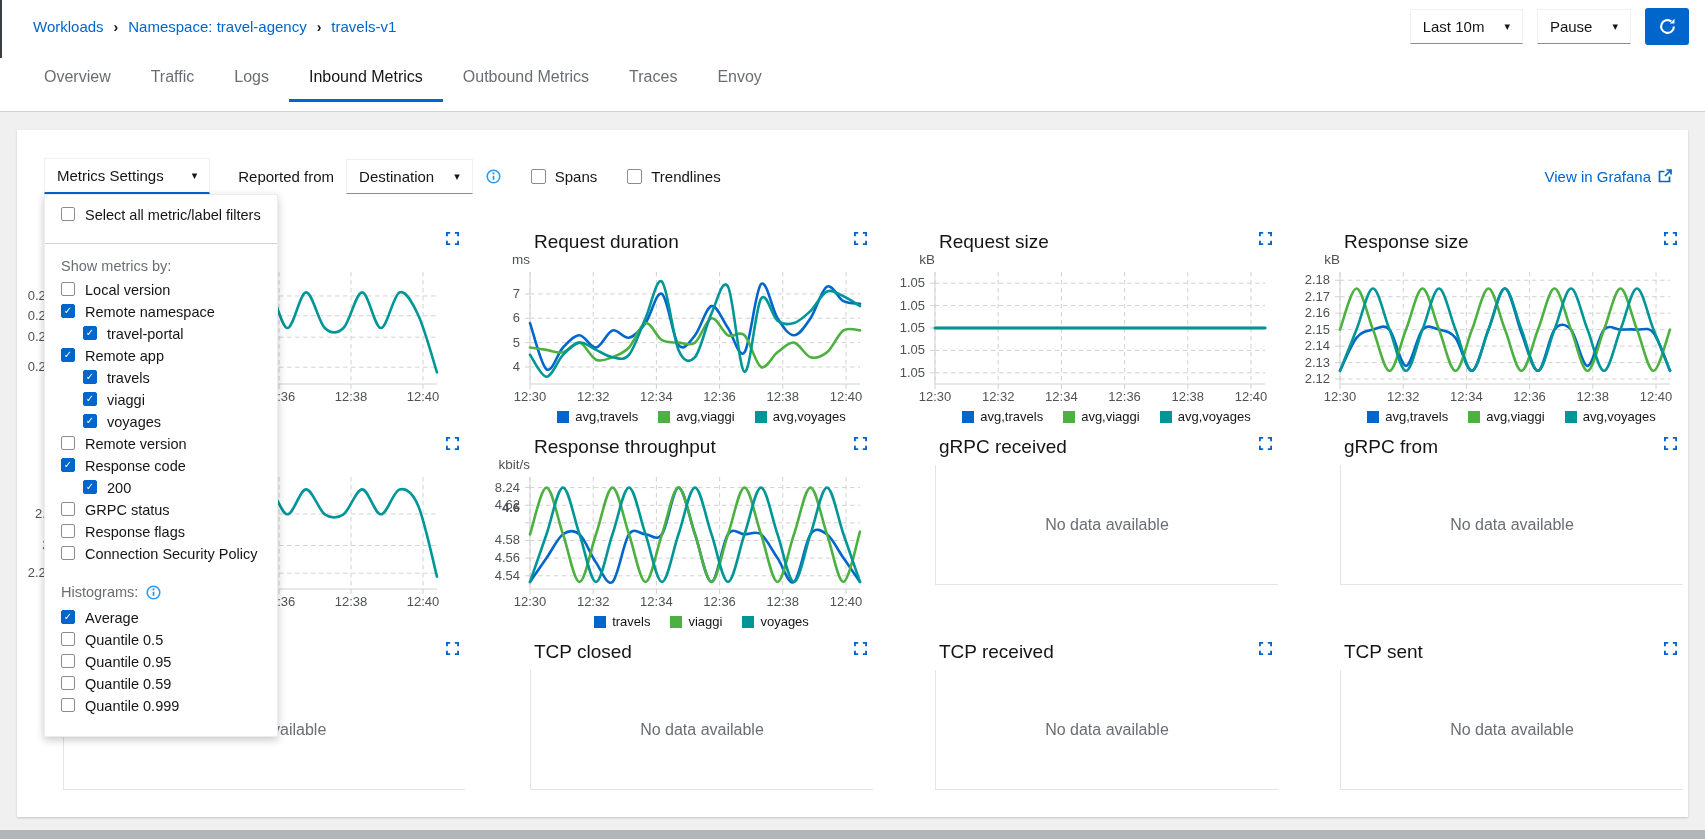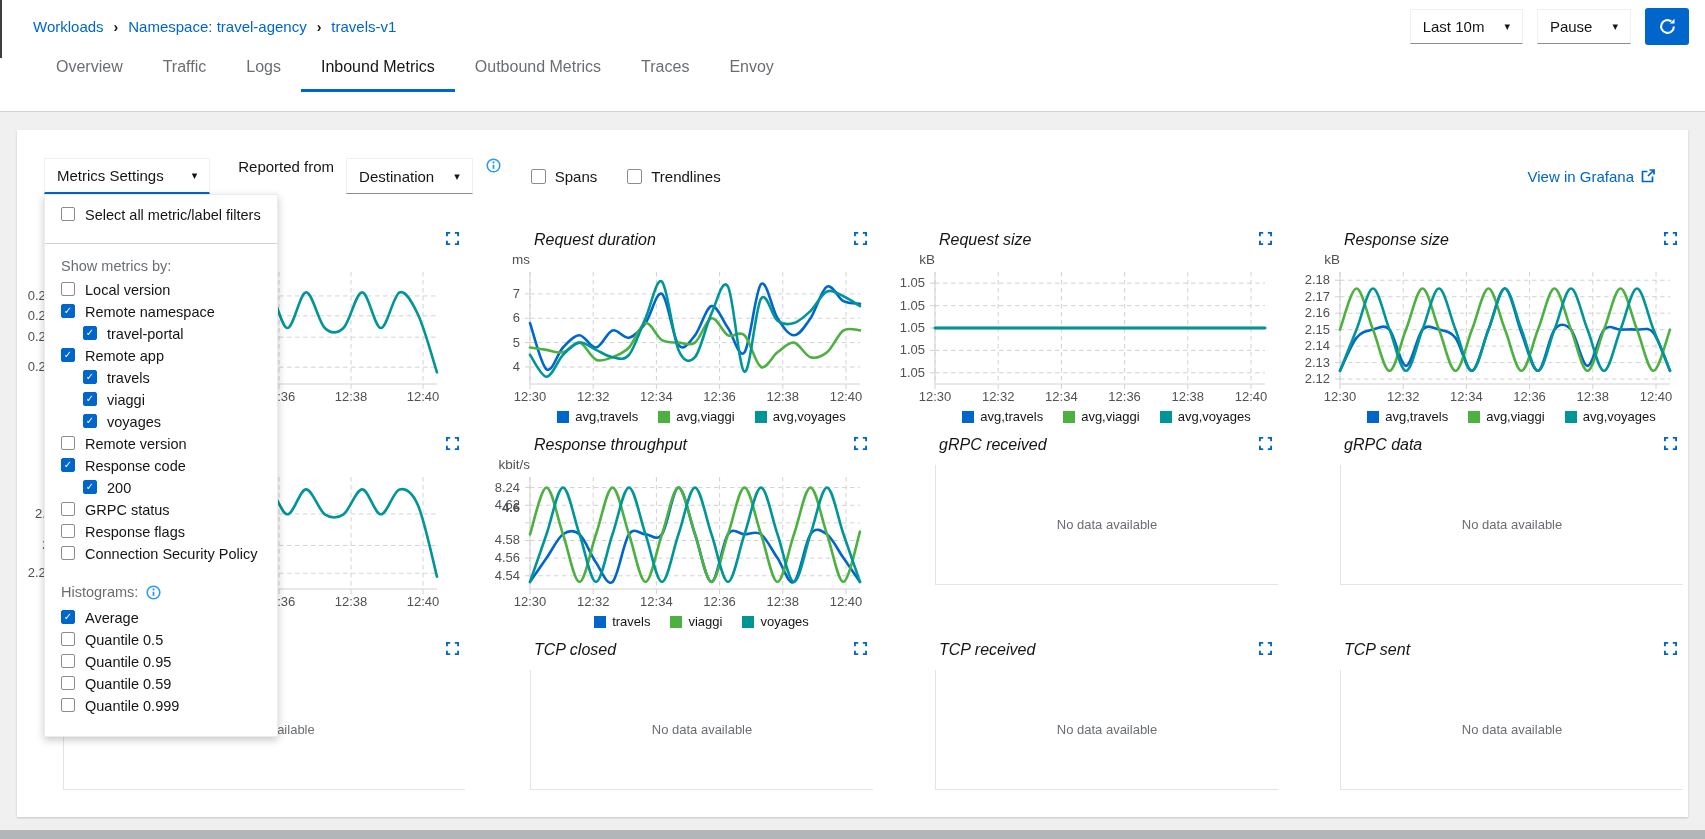--- a/index.html
+++ b/index.html
@@ -12,61 +12,61 @@
   .top-header { position:relative; height:58px; background:#fff; }
   .breadcrumb { position:absolute; left:33px; top:18px; display:flex; align-items:center; gap:10px; font-size:15px; }
   .crumb { color:#0066cc; cursor:pointer; text-decoration:none; }
   .crumb-sep { color:#151515; font-weight:700; font-size:14px; }
   .hdr-controls { position:absolute; top:8px; right:16px; display:flex; align-items:center; gap:14px; }
   .pf-select { background:#fff; border:1px solid #f0f0f0; border-bottom:1px solid #8a8d90; font-size:15px; padding:8px 12px; display:flex; align-items:center; gap:20px; cursor:pointer; font-family:inherit; color:#151515; }
   .caret { font-size:11px; color:#151515; }
   .refresh-btn { width:44px; height:37px; border:0; border-radius:3px; background:#0066cc; display:flex; align-items:center; justify-content:center; cursor:pointer; }
 
   
-  .tabs { display:flex; align-items:flex-start; height:54px; border-bottom:1px solid #d2d2d2; padding-left:36px; background:#fff; }
+  .tabs { display:flex; align-items:center; height:54px; border-bottom:1px solid #d2d2d2; padding-left:24px; background:#fff; }
   .tab { background:none; border:0; font-family:inherit; font-size:16px; color:#6a6e73; padding:0 20px 16px 20px; cursor:pointer; }
   .tab.active { color:#151515; padding-bottom:13px; border-bottom:3px solid #0066cc; }
 
   
   .content { position:absolute; top:112px; left:0; right:0; bottom:9px; background:#f0f0f0; }
   .card { position:absolute; top:18px; left:17px; right:17px; bottom:13px; background:#fff; box-shadow:0 1px 2px rgba(3,3,3,0.18); }
 
-  .toolbar { position:absolute; top:28px; left:27px; right:33px; display:flex; }
+  .toolbar { position:absolute; top:28px; left:27px; right:16px; display:flex; align-items:center; }
   .ms-btn { border-bottom:2px solid #0066cc; gap:28px; }
   .reported { margin:0 12px 0 28px; font-size:15px; }
   .info-ic { display:inline-flex; margin-left:13px; cursor:pointer; line-height:0; }
   .cb { width:14px; height:14px; border:1px solid #8a8d90; border-radius:2px; background:#fff; display:inline-flex; align-items:center; justify-content:center; flex:none; font-size:10px; color:#fff; line-height:1; }
   .cb.on { background:#0066cc; border-color:#0066cc; }
   .cb-lg { width:15px; height:15px; }
   .cb-inline { display:flex; align-items:center; gap:9px; margin-left:30px; font-size:15px; cursor:pointer; }
   .grafana { margin-left:auto; display:flex; align-items:center; gap:7px; color:#0066cc; font-size:15px; cursor:pointer; text-decoration:none; }
 
   
   #charts-grid { position:absolute; top:100px; left:16px; display:grid; grid-template-columns:455px 405px 405px 405px; grid-auto-rows:205px; }
   .panel { position:relative; width:385px; }
   .panel.col1 { width:432px; }
   .p-head { height:22px; position:relative; }
-  .p-title { position:absolute; left:46px; top:1px; font-size:16px; color:#151515;font-style:italic; }
+  .p-title { position:absolute; left:46px; top:1px; font-size:19px; color:#151515; }
   .col1 .p-title { left:34px; }
   .expand { position:absolute; right:6px; top:2px; cursor:pointer; line-height:0; }
   .p-unit { width:42px; text-align:right; font-size:13.5px; color:#4f5255; height:17px; }
   .col1 .p-unit { width:30px; }
   .plotwrap { position:relative; height:112px; margin-top:3px; }
   .ylabels { position:absolute; left:0; top:0; width:38px; height:112px; }
   .col1 .ylabels { width:26px; }
   .ylabels span { position:absolute; right:6px; font-size:13px; color:#4f5255; white-space:nowrap; }
   svg.plot { position:absolute; top:0; overflow:visible; }
   .grid-line { stroke:#d2d2d2; stroke-width:1; stroke-dasharray:4.5,3.5; }
   .axis-line { stroke:#d2d2d2; stroke-width:1; }
   .xlabels { position:relative; height:17px; margin-top:5px; }
   .xlabels span { position:absolute; top:0; transform:translateX(-50%); font-size:13px; color:#4f5255; }
   .legend { display:flex; justify-content:center; gap:20px; margin-top:3px; }
   .lg-item { display:flex; align-items:center; gap:6px; font-size:13px; color:#151515; cursor:pointer; }
   .swatch { width:12px; height:12px; display:inline-block; }
-  .nodata { margin:8px 0 12px 42px; height:120px; border-left:1px solid #e4e4e4; border-bottom:1px solid #e4e4e4; display:flex; align-items:center; justify-content:center; font-size:13px; color:#6a6e73; }
+  .nodata { margin:8px 0 12px 42px; height:120px; border-left:1px solid #e4e4e4; border-bottom:1px solid #e4e4e4; display:flex; align-items:center; justify-content:center; font-size:16px; color:#6a6e73; }
   .col1 .nodata { margin-left:30px; }
 
   
   .dropdown { position:absolute; left:44px; top:194px; width:234px; background:#fff; box-shadow:0 3px 8px rgba(3,3,3,0.22); border:1px solid #ececec; padding:12px 0 16px 0; z-index:40; }
   .menu-row { display:flex; align-items:flex-start; gap:10px; padding:0 16px; height:22px; font-size:14.5px; cursor:pointer; }
   .menu-row.select-all { height:24px; }
   .menu-row.indent { padding-left:38px; }
   .menu-div { border-top:1px solid #d2d2d2; margin:12px 0; }
   .menu-head { display:flex; align-items:center; gap:8px; padding:2px 16px 8px 16px; font-size:14.5px; color:#6a6e73; }
   .menu-head.later { margin-top:14px; padding-bottom:10px; }
@@ -577,21 +577,21 @@
                     <path d="M4.5 13H1V9.5"></path>
                   </g>
                 </svg></span>
             </div>
             <div class="nodata">
               <span>No data available</span>
             </div>
           </div>
           <div class="panel">
             <div class="p-head">
-              <span class="p-title">gRPC data</span>
+              <span class="p-title">gRPC from</span>
               <span class="expand"><svg width="13" height="13" viewBox="0 0 14 14">
                   <g fill="none" stroke="#0066cc" stroke-width="2">
                     <path d="M1 4.5V1h3.5"></path>
                     <path d="M9.5 1H13v3.5"></path>
                     <path d="M13 9.5V13H9.5"></path>
                     <path d="M4.5 13H1V9.5"></path>
                   </g>
                 </svg></span>
             </div>
             <div class="nodata">

